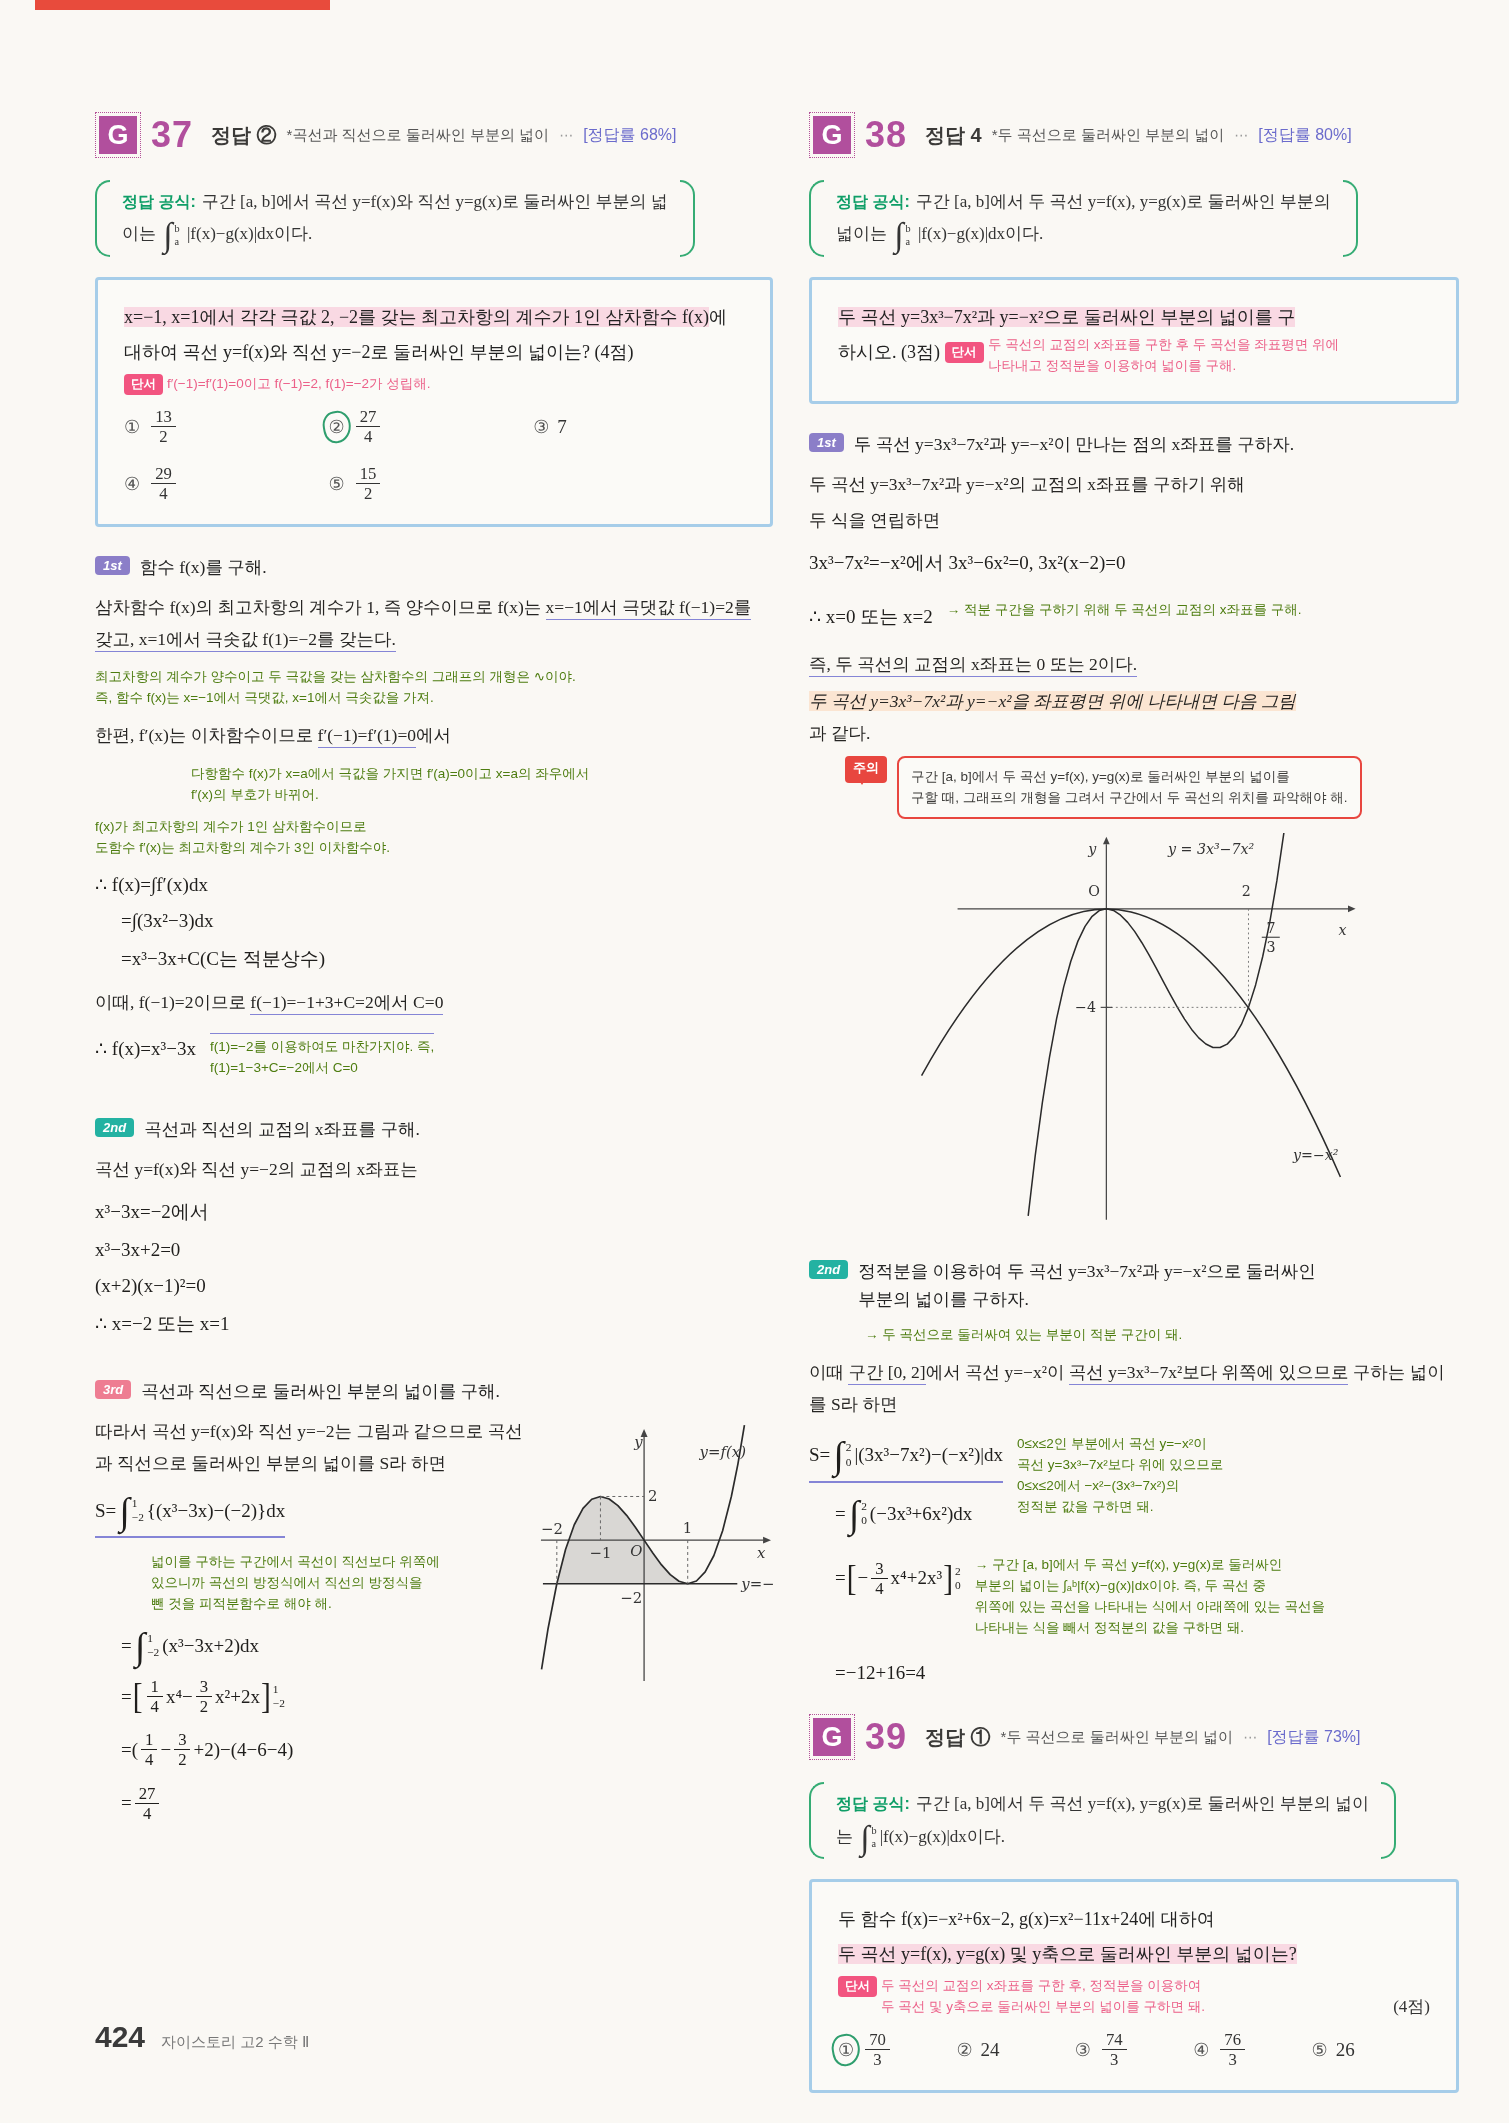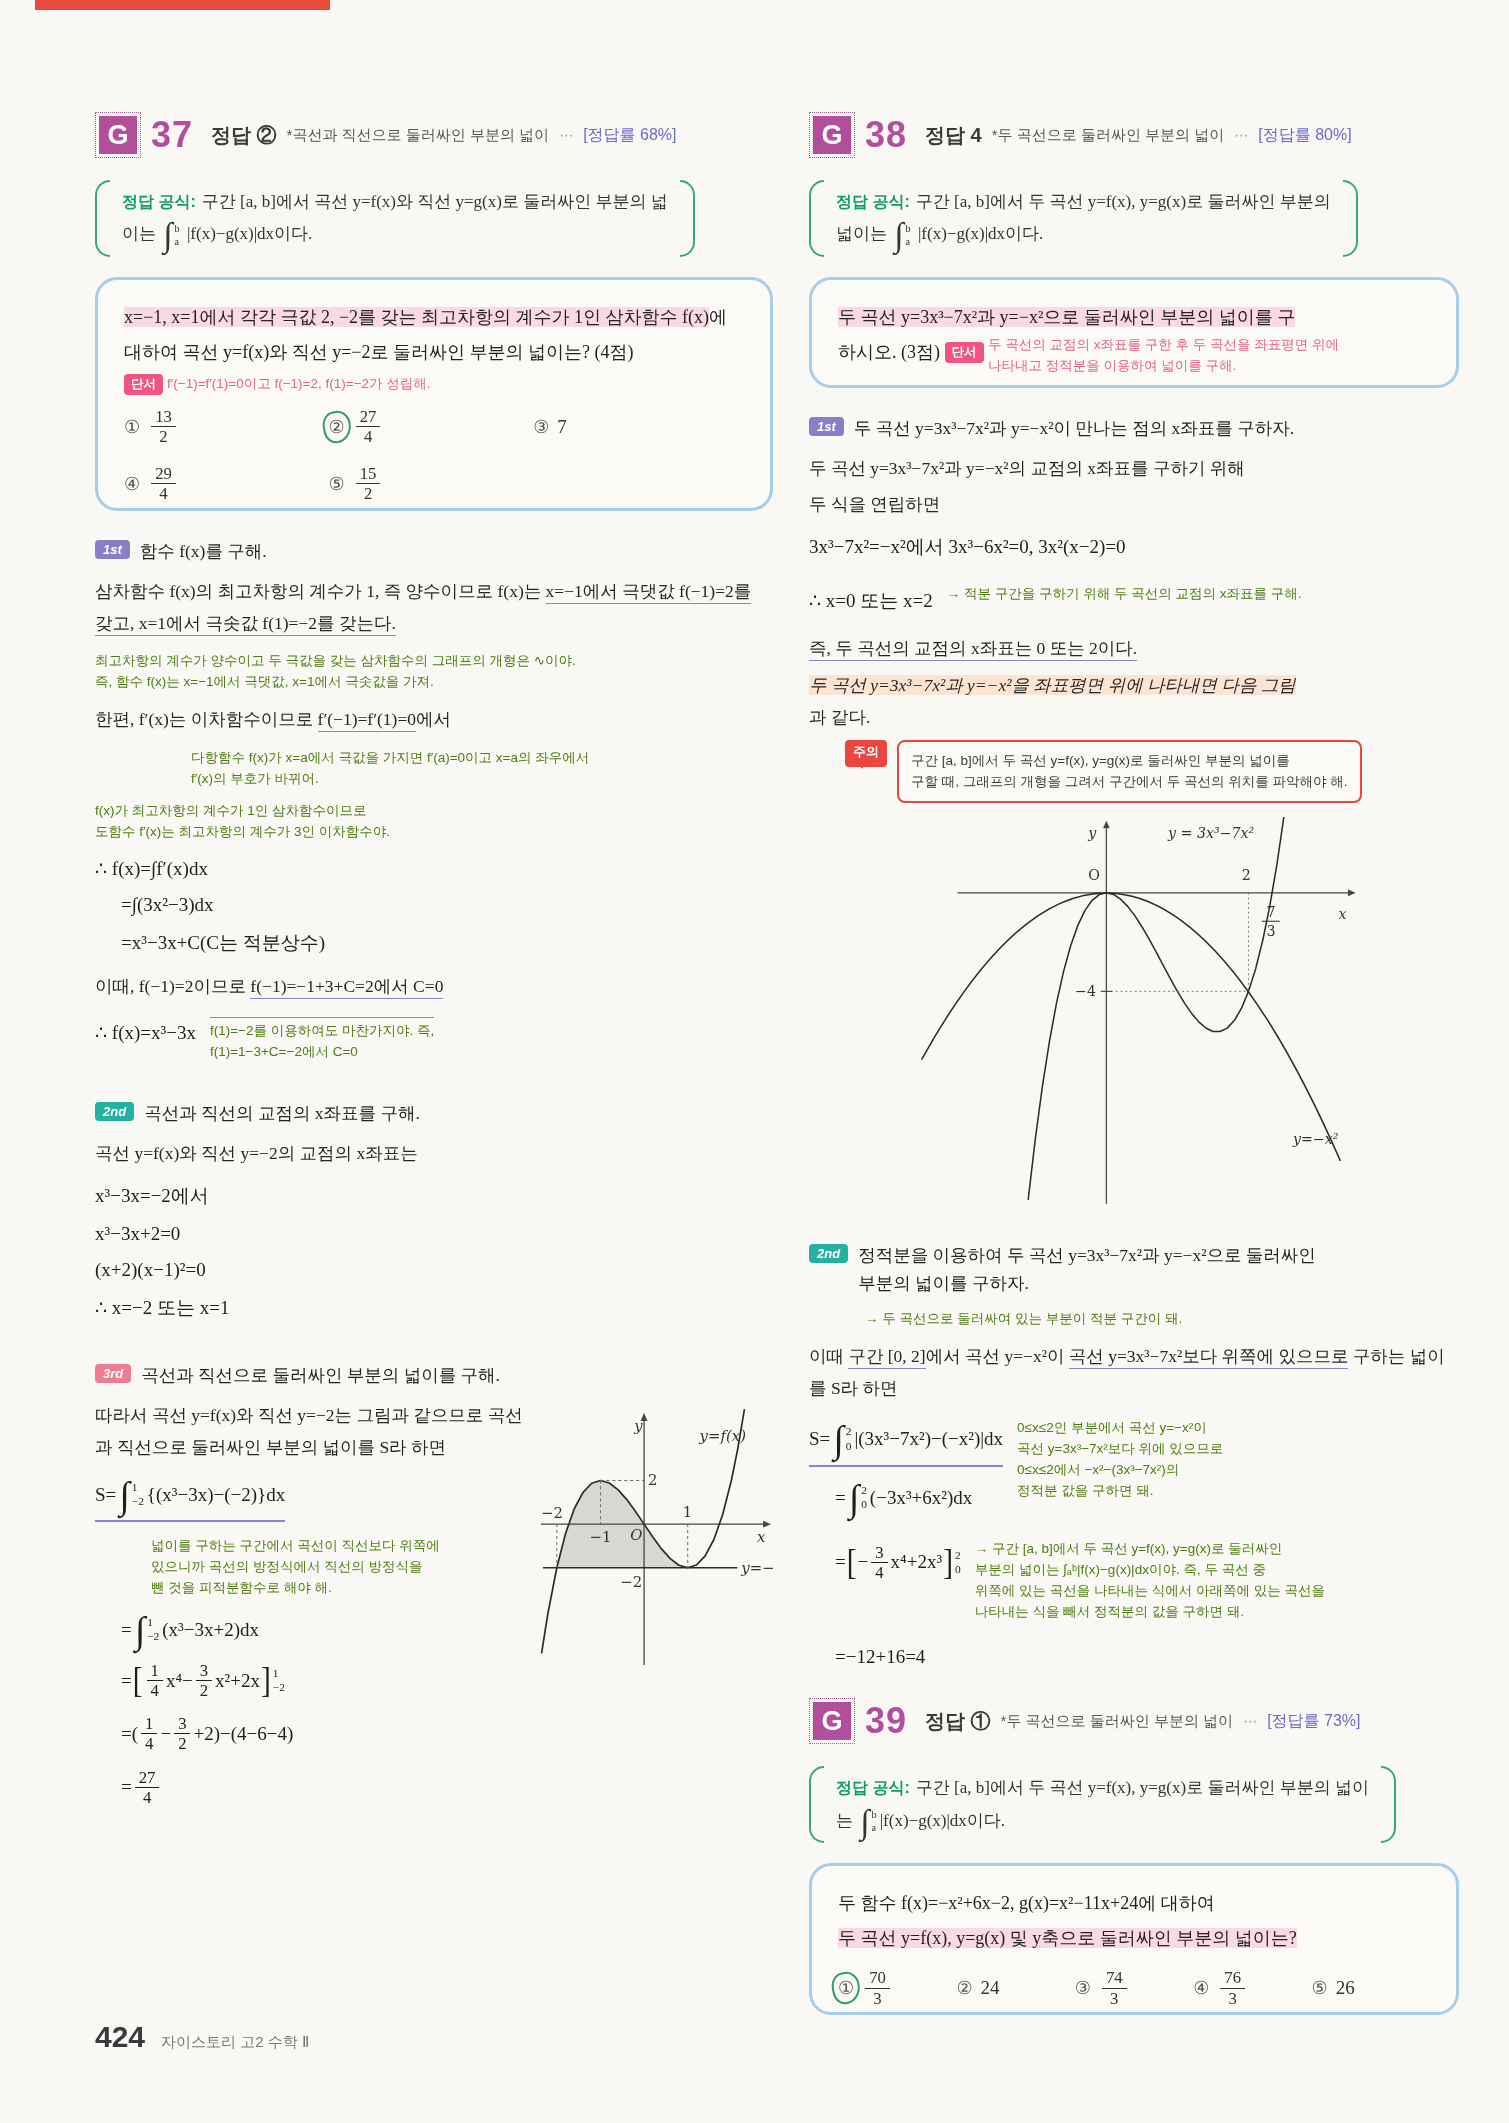--- a/index.html
+++ b/index.html
@@ -23,21 +23,21 @@
 
   
   .formula{display:flex;align-items:stretch;margin:0 0 20px 0;}
   .paren{width:13px;flex:none;}
   .paren.l{border:2.5px solid #35ac74;border-right:none;border-radius:16px 0 0 16px;}
   .paren.r{border:2.5px solid #35ac74;border-left:none;border-radius:0 16px 16px 0;}
   .fbody{padding:6px 12px;font-size:17px;line-height:1.9;color:#333;}
   .flabel{color:#0f9e67;font-weight:700;font-family:"Liberation Sans",sans-serif;font-size:16px;margin-right:6px;}
 
   
-  .qbox{border:3.5px solid #a6cde9;border-radius:22px;padding:20px 26px 4px 26px;margin-bottom:26px;background:#fbfaf7;}
+  .qbox{border:3.5px solid #a6cde9;border-radius:4px;padding:20px 26px 20px 26px;margin-bottom:26px;background:#fbfaf7;}
   .qtext{margin:0 0 4px 0;font-size:18px;line-height:1.95;color:#222;}
   .hl-pink{background:#f9d9e3;}
   .hl-peach{background:#fbe5d2;font-style:italic;}
   .clue-badge{display:inline-block;background:#f25480;color:#fff;border-radius:4px;
               font:700 12.5px/1.5 "Liberation Sans",sans-serif;padding:1px 7px;vertical-align:2px;}
   .clue-text{color:#ec6089;font:13.5px/1.55 "Liberation Sans",sans-serif;white-space:pre-line;display:inline-block;vertical-align:top;}
   .clue-row{display:flex;justify-content:space-between;align-items:flex-end;}
   .points{font-size:17px;color:#333;white-space:nowrap;}
 
   
@@ -470,20 +470,25 @@
                 <span class="ii">a</span>
               </span>
             </span><span>|f(x)−g(x)|dx이다.</span>
       </div>
       <span class="paren r"></span>
     </div>
 
     <div class="qbox">
       <p class="qtext"><span>두 함수 f(x)=−x²+6x−2, g(x)=x²−11x+24에 대하여</span><br>
       <span class="hl-pink">두 곡선 y=f(x), y=g(x) 및 y축으로 둘러싸인 부분의 넓이는?</span></p>
+      <div class="clue-row">
+        <div><span class="clue-badge">단서</span> <span class="clue-text">두 곡선의 교점의 x좌표를 구한 후, 정적분을 이용하여
+두 곡선 및 y축으로 둘러싸인 부분의 넓이를 구하면 돼.</span></div>
+        <span class="points">(4점)</span>
+      </div>
       <div class="choices c5">
         <div class="choice">
               <span class="circ"><span class="cno">①</span></span>
               <span class="frac">
                 <span class="fn">70</span>
                 <span class="fd">3</span>
               </span>
             </div>
         <div class="choice">
               <span class="cno">②</span>

